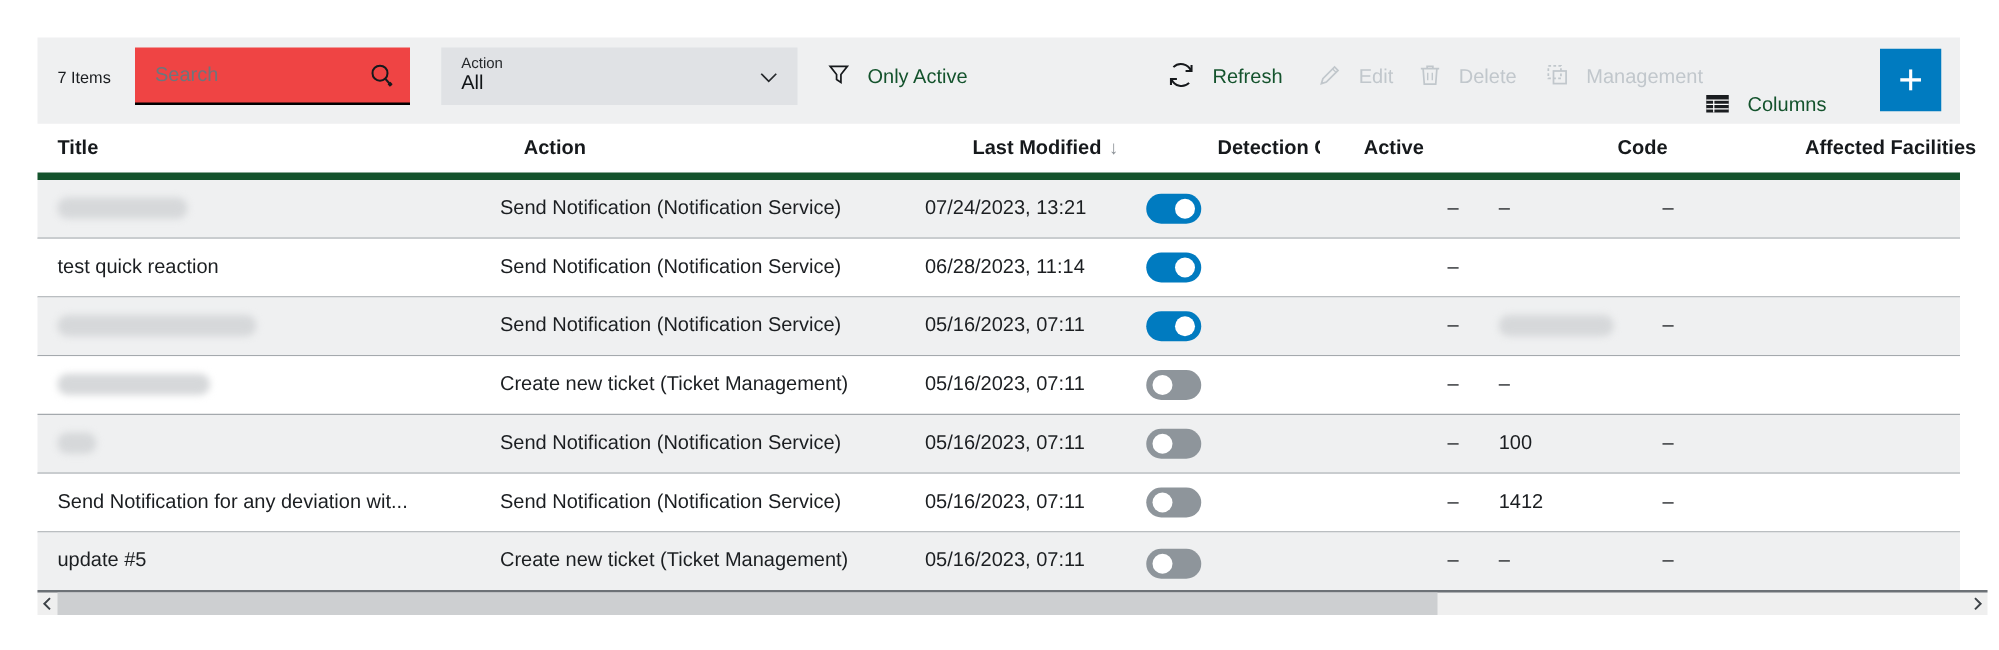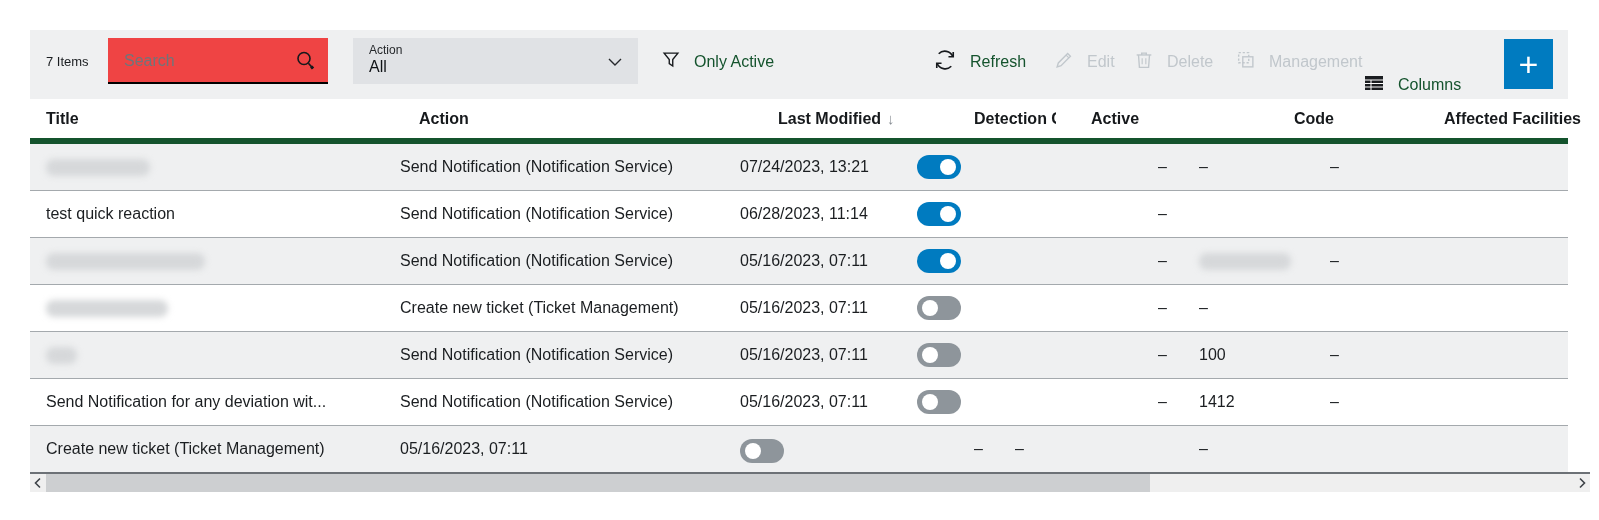--- a/index.html
+++ b/index.html
@@ -257,20 +257,21 @@
           <span class="toggle off">
             <span class="knob"></span>
           </span>
         </div>
     <div class="td num">–</div>
     <div class="td">1412</div>
     <div class="td af">–</div>
   </div>
 
   <div class="tr alt">
+    <div class="td">update #5</div>
     <div class="td">Create new ticket (Ticket Management)</div>
     <div class="td">05/16/2023, 07:11</div>
     <div class="td toggle-cell">
           <span class="toggle off">
             <span class="knob"></span>
           </span>
         </div>
     <div class="td num">–</div>
     <div class="td">–</div>
     <div class="td af">–</div>

